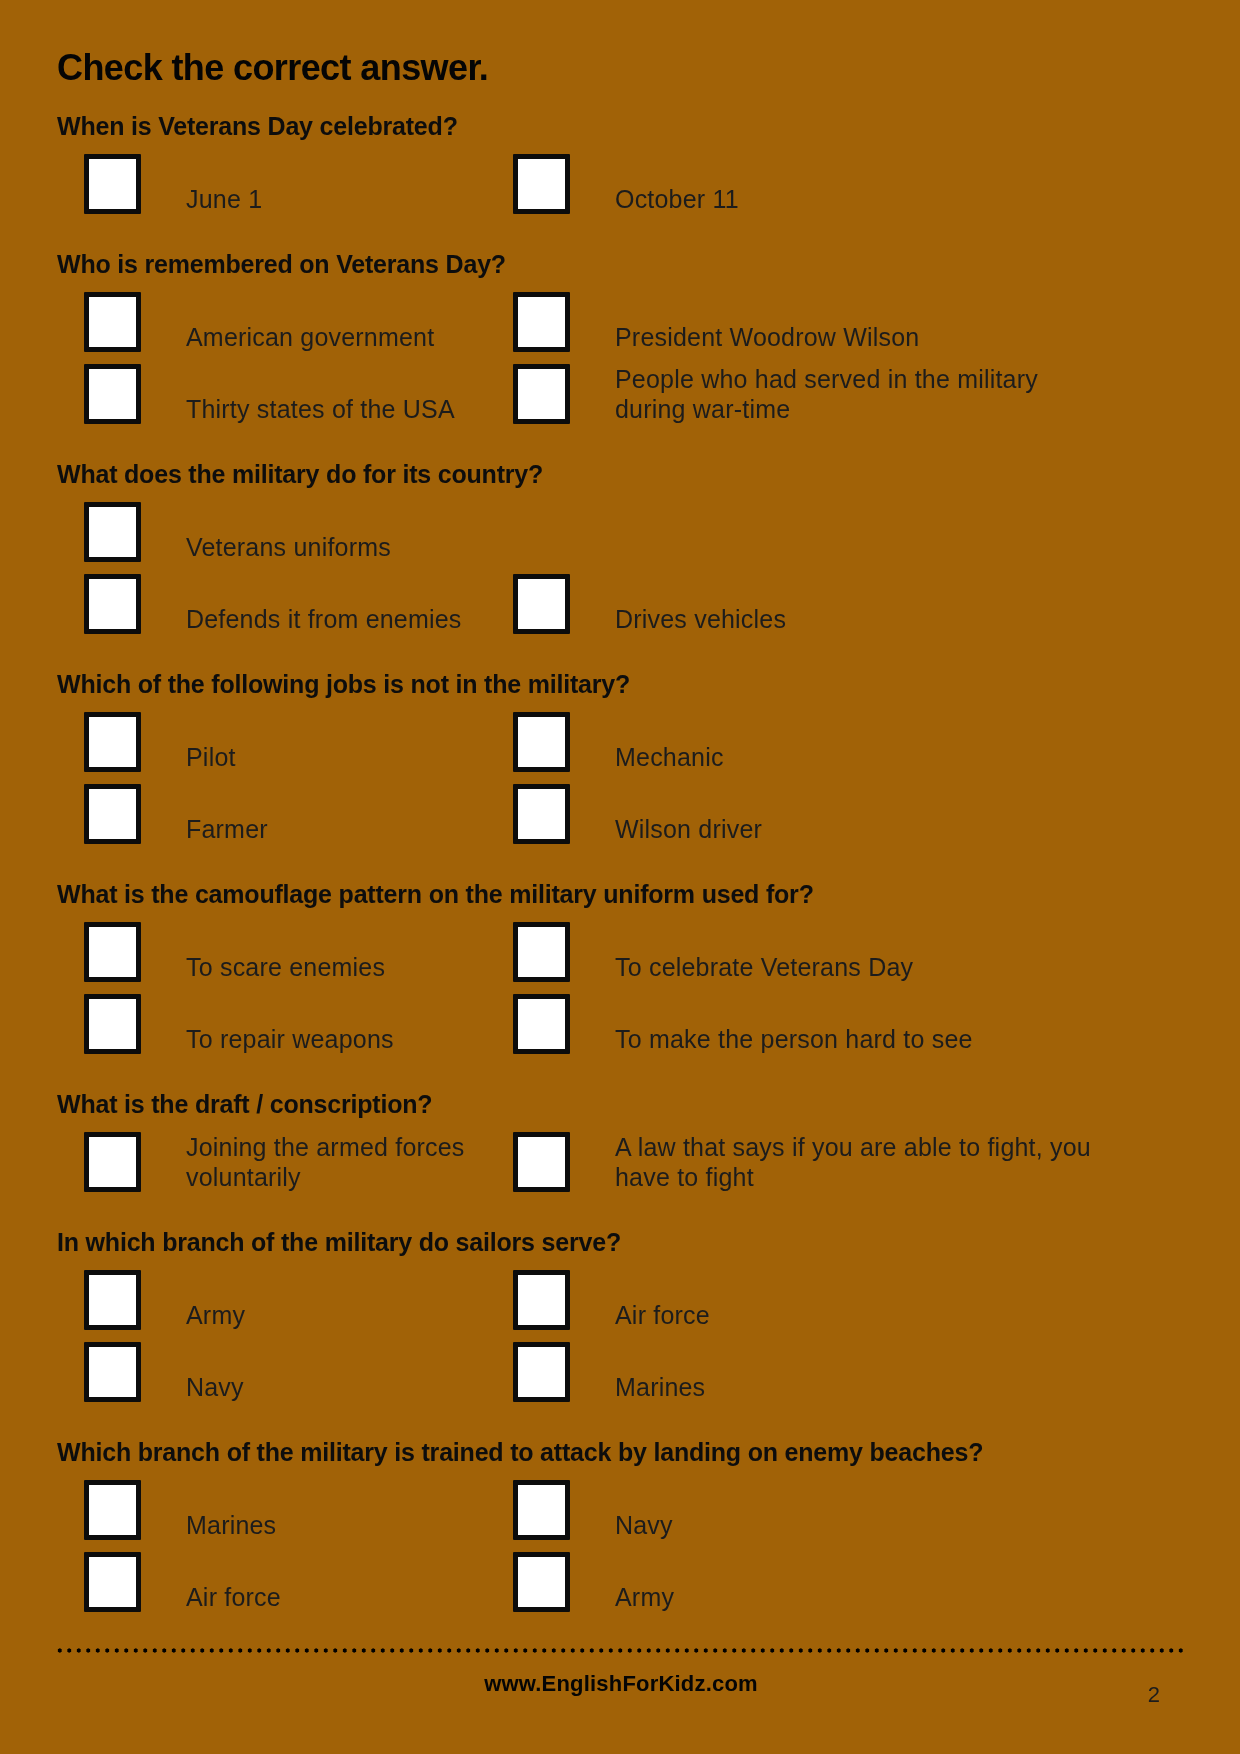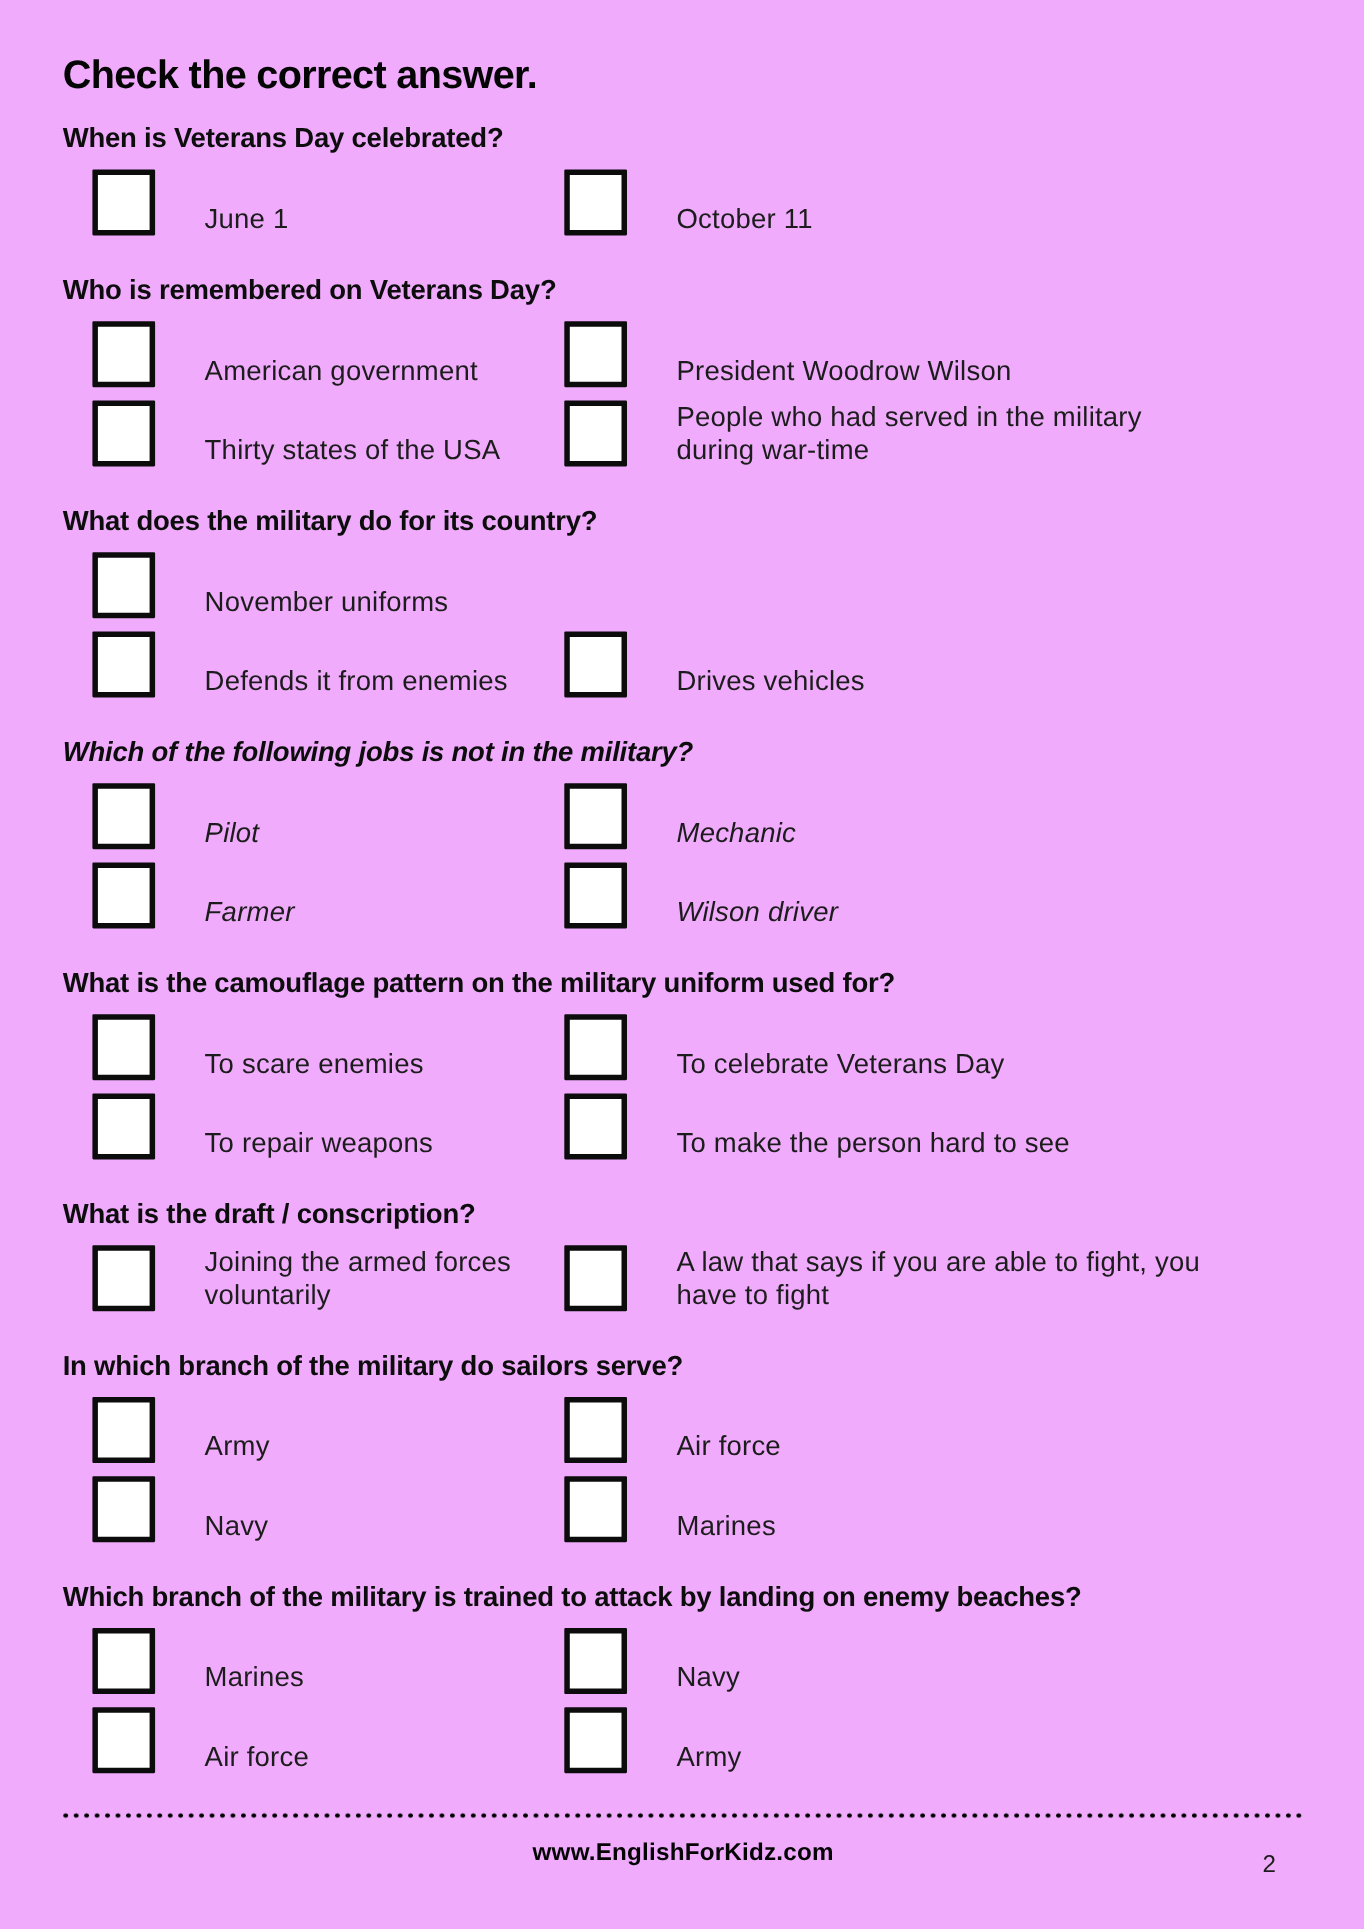--- a/index.html
+++ b/index.html
@@ -1,37 +1,37 @@
 <!DOCTYPE html>
 <html><head>
 <meta charset="utf-8">
 <style>
   html,body{margin:0;padding:0;background:#e8e8e8;}
   .page{
     position:relative;
     width:1240px;height:1754px;
     margin:0 auto;
-    background:#f0abfc;
+    background:#a16207;
     box-sizing:border-box;
     padding:48px 55px 0 57px;
     font-family:"Liberation Sans","DejaVu Sans",sans-serif;
     color:#111111;
     overflow:hidden;
   }
   h1.title{
     margin:0 0 22px 0;
     font-size:36px;
     font-weight:800;
     letter-spacing:-0.6px;
     line-height:40px;
     color:#050505;
     white-space:nowrap;
   }
   .q{margin:0 0 34px 0;}
-  .q.q4x{margin-top:12px;font-style:italic;}
+  .q.q4x{margin-top:12px;}
   .q.q6x{margin-top:24px;}
   h2.qh{
     margin:0 0 12px 0;
     font-size:25px;
     font-weight:700;
     letter-spacing:-0.2px;
     line-height:32px;
     color:#0d0d0d;
     white-space:nowrap;
   }
@@ -123,21 +123,21 @@
         <span class="ol wrap2">People who had served in the military during war-time</span>
       </div>
     </div>
   </section>
 
   <section class="q">
     <h2 class="qh">What does the military do for its country?</h2>
     <div class="row">
       <div class="opt opt2">
         <span class="cb"></span>
-        <span class="ol">November uniforms</span>
+        <span class="ol">Veterans uniforms</span>
       </div>
     </div>
     <div class="row">
       <div class="opt opt1">
         <span class="cb"></span>
         <span class="ol">Defends it from enemies</span>
       </div>
       <div class="opt opt2">
         <span class="cb"></span>
         <span class="ol">Drives vehicles</span>

